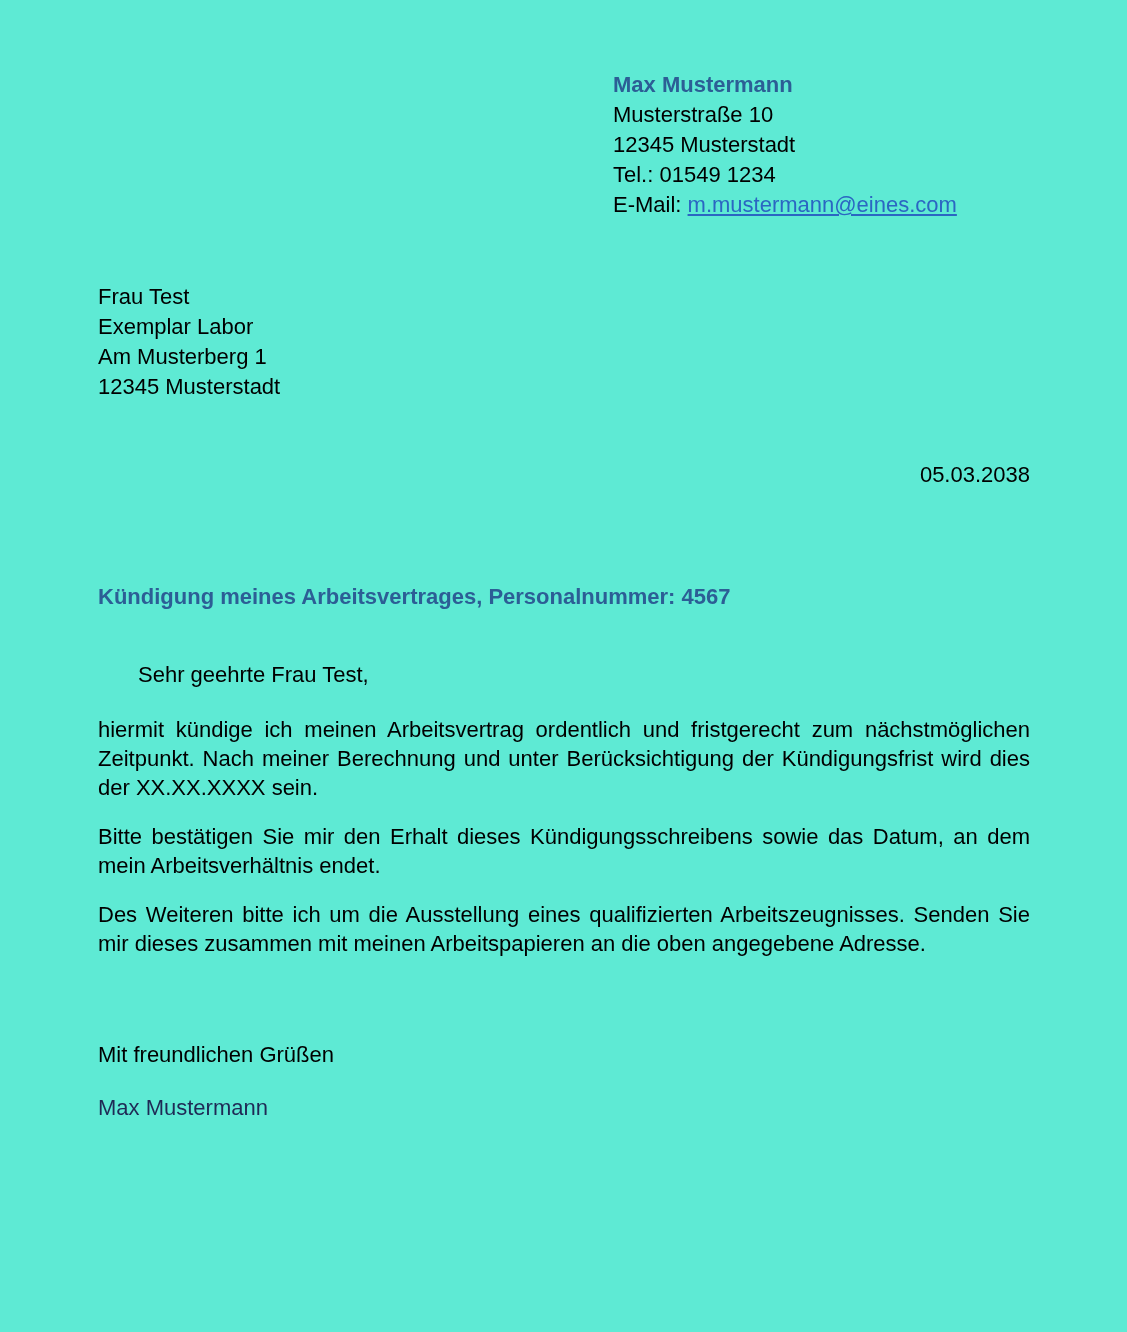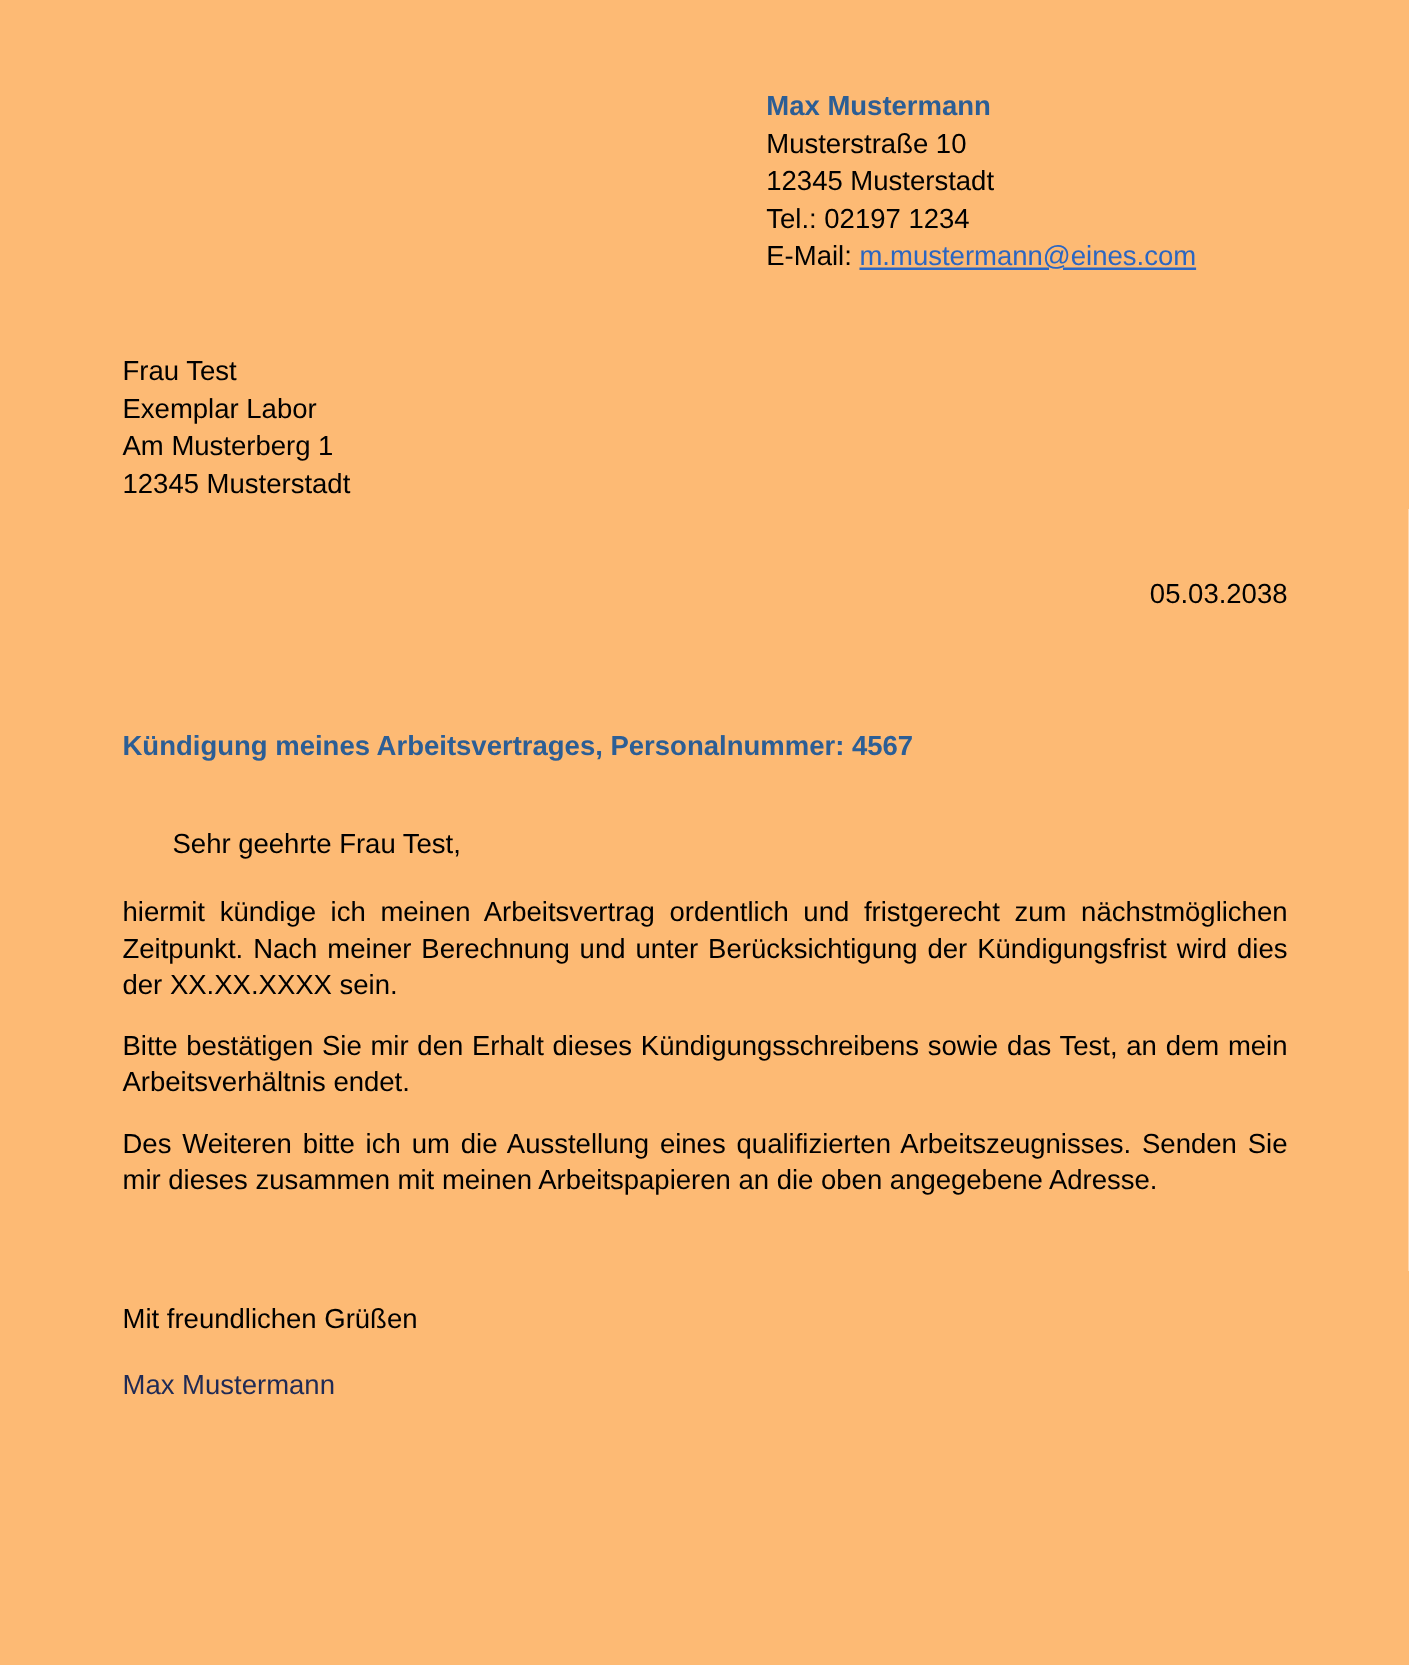--- a/index.html
+++ b/index.html
@@ -6,21 +6,21 @@
   html, body {
     margin: 0;
     padding: 0;
     background: #ffffff;
   }
   .page {
     position: relative;
     width: 1127px;
     height: 1332px;
     margin: 0 auto;
-    background: #fdba74;
+    background: #5eead4;
     box-sizing: border-box;
     padding: 70px 97px 0 98px;
     font-family: "Liberation Sans", "DejaVu Sans", sans-serif;
     font-size: 22px;
     color: #000000;
     overflow: hidden;
   }
   
   .sender-block {
     margin-left: 515px;
@@ -79,38 +79,38 @@
 </style>
 </head>
 <body>
 
 <div class="page">
 
   <div class="sender-block">
     <div class="sender-name">Max Mustermann</div>
     <div>Musterstraße 10</div>
     <div>12345 Musterstadt</div>
-    <div>Tel.: 02197 1234</div>
+    <div>Tel.: 01549 1234</div>
     <div class="email-line"><span>E-Mail: </span><a>m.mustermann@eines.com</a></div>
   </div>
 
   <div class="recipient-block">
     <div>Frau Test</div>
     <div>Exemplar Labor</div>
     <div>Am Musterberg 1</div>
     <div>12345 Musterstadt</div>
   </div>
 
   <div class="date-line">05.03.2038</div>
 
   <div class="subject-line">Kündigung meines Arbeitsvertrages, Personalnummer: 4567</div>
 
   <div class="salutation">Sehr geehrte Frau Test,</div>
 
   <p class="body-paragraph">hiermit kündige ich meinen Arbeitsvertrag ordentlich und fristgerecht zum nächstmöglichen Zeitpunkt. Nach meiner Berechnung und unter Berücksichtigung der Kündigungsfrist wird dies der XX.XX.XXXX sein.</p>
-  <p class="body-paragraph">Bitte bestätigen Sie mir den Erhalt dieses Kündigungsschreibens sowie das Test, an dem mein Arbeitsverhältnis endet.</p>
+  <p class="body-paragraph">Bitte bestätigen Sie mir den Erhalt dieses Kündigungsschreibens sowie das Datum, an dem mein Arbeitsverhältnis endet.</p>
   <p class="body-paragraph">Des Weiteren bitte ich um die Ausstellung eines qualifizierten Arbeitszeugnisses. Senden Sie mir dieses zusammen mit meinen Arbeitspapieren an die oben angegebene Adresse.</p>
 
   <div class="closing-line">Mit freundlichen Grüßen</div>
 
   <div class="signature-line">Max Mustermann</div>
 
 </div>
 
 </body></html>

